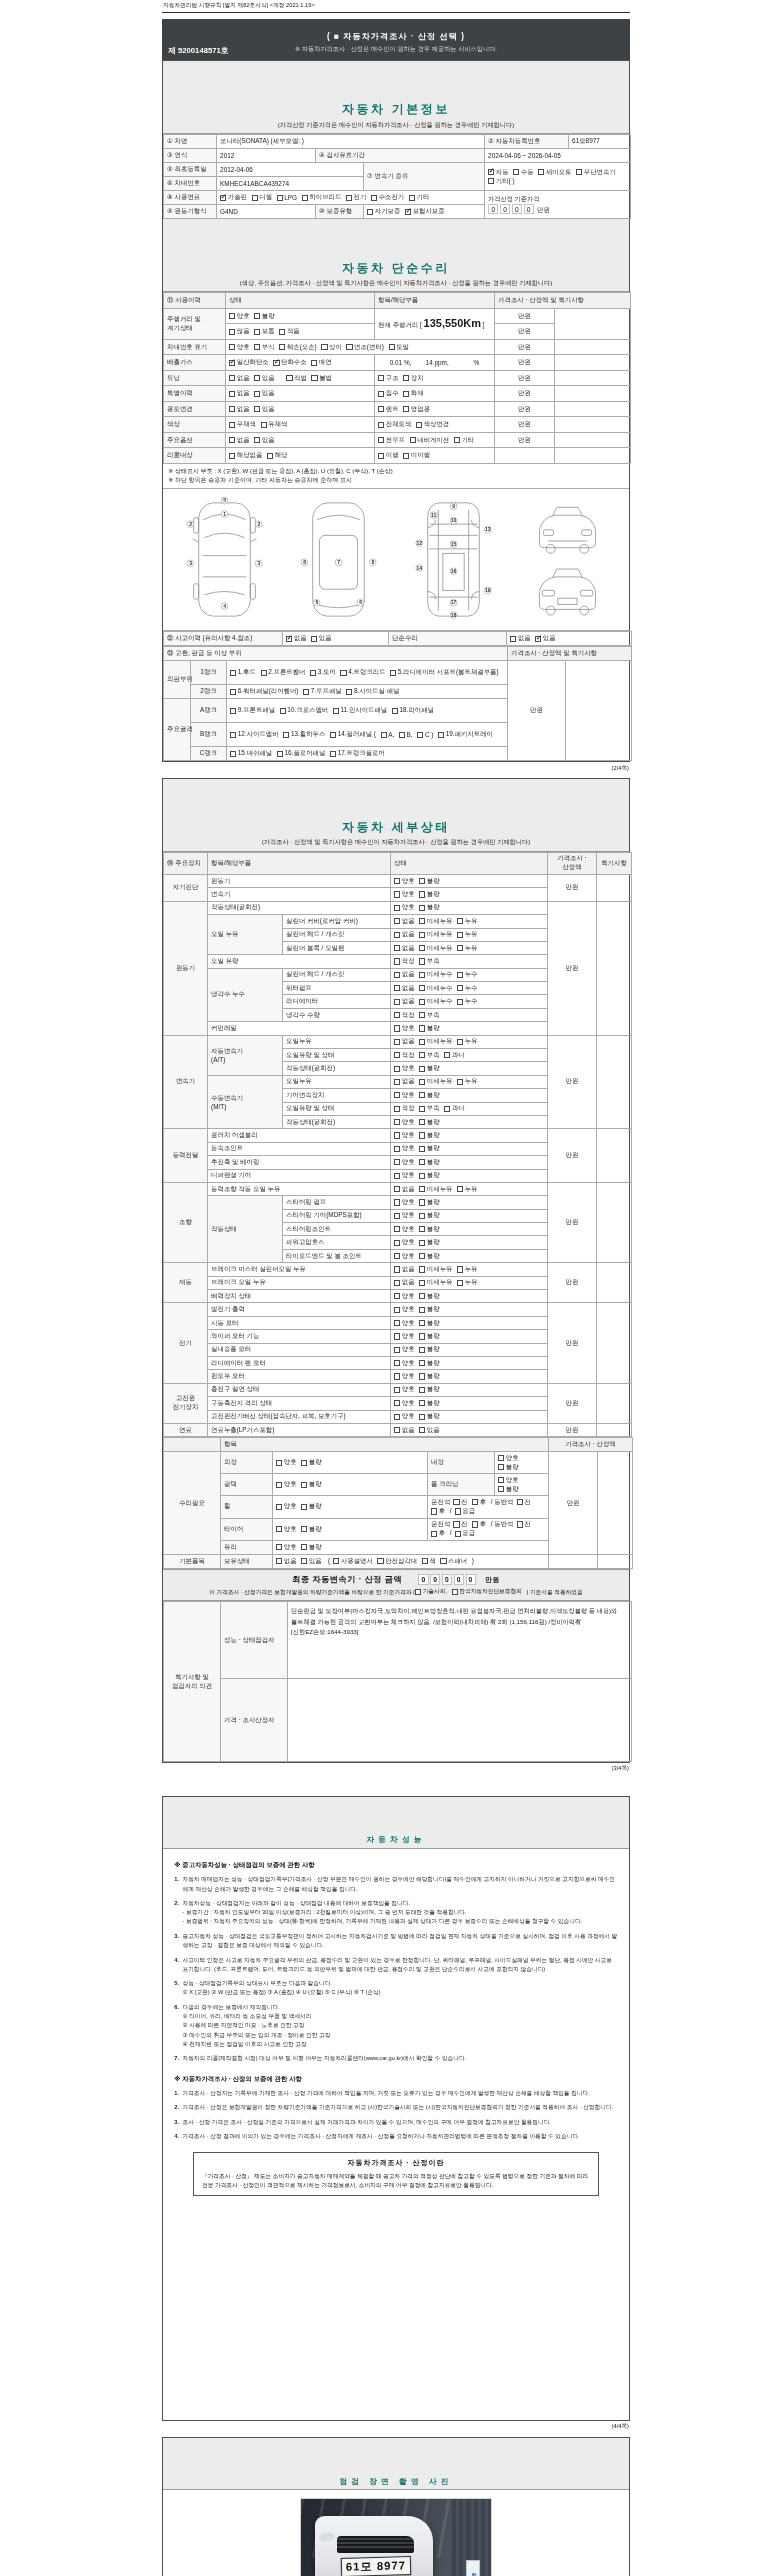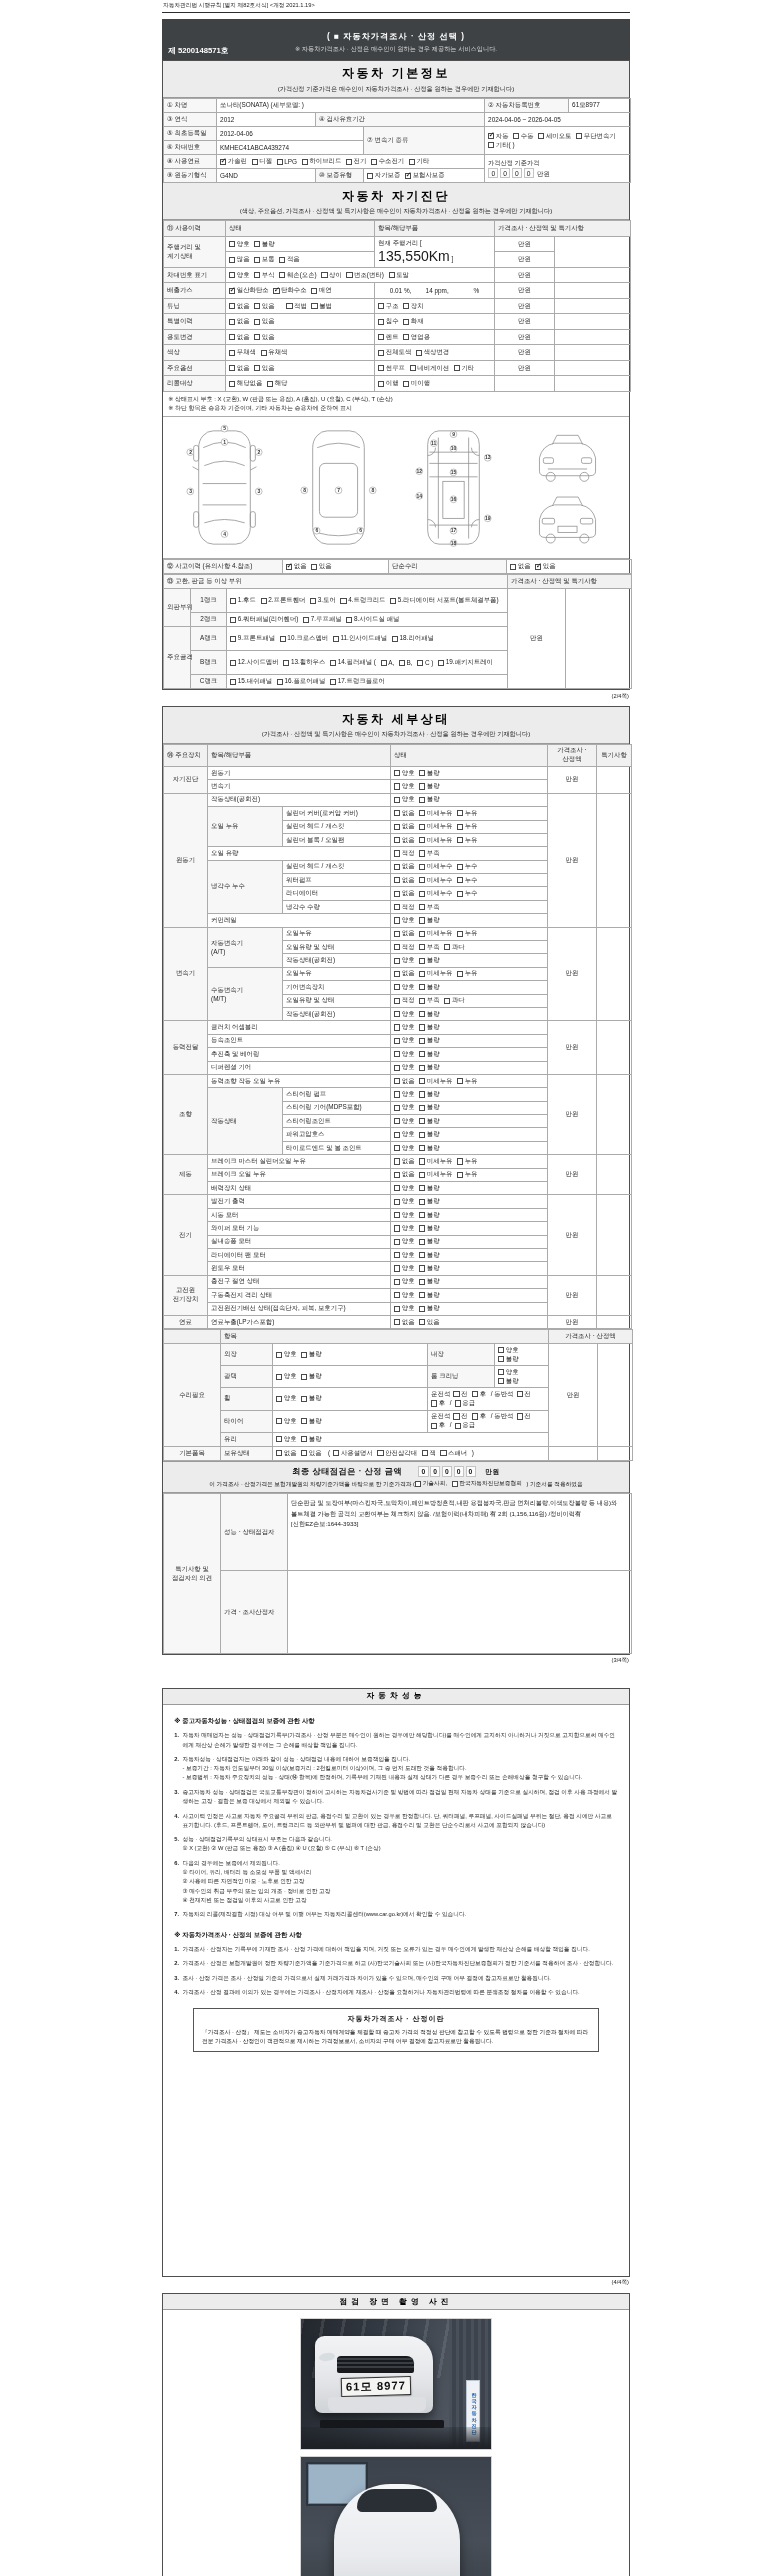--- a/index.html
+++ b/index.html
@@ -10,21 +10,21 @@
   .toprule { border-top:1px solid #2c2c2c; }
 
   .tband { background:#3e4245; color:#fff; position:relative; padding:8.2px 0 6.2px; text-align:center; margin-top:6.2px; }
   .tband h1 { font-size:15.5px; letter-spacing:2.6px; font-weight:bold; }
   .tband .sub { font-size:8.2px; font-weight:bold; margin-top:3.6px; letter-spacing:1px; }
   .tband .note { font-size:6.2px; color:#d9d9d9; margin-top:3.1px; }
   .tband .docno { position:absolute; left:6.2px; bottom:4.1px; font-size:7.7px; font-weight:bold; }
 
   .box { border:1px solid #4f4f4f; background:#fff; }
   .shead { background:#ececec; text-align:center; padding:4.6px 2.1px 3.6px; border-bottom:0.5px solid #9a9a9a; }
-  .shead h2 { font-size:12px; letter-spacing:2.6px; font-weight:bold; color:#000000; }
+  .shead h2 { font-size:12px; letter-spacing:2.6px; font-weight:bold; color:#0f766e;margin-top:36px; }
   .shead p { font-size:6.2px; margin-top:2.1px; color:#222; }
   .shead.small { padding:2.6px 2.1px; }
   .shead.small h2 { font-size:7.7px; letter-spacing:4.1px; }
 
   table { border-collapse:collapse; width:100%; table-layout:fixed; }
   td { border:0.5px solid #ababab; font-size:6.4px; padding:1.5px 3.1px; height:14px; vertical-align:middle; text-align:left; color:#1a1a1a; word-break:keep-all; }
   .lbl { background:#f7f7f7; }
   .ctr { text-align:center; }
   .hdr { background:#f1f1f1; }
   .item { white-space:pre-wrap; }
@@ -33,21 +33,21 @@
   .detail td { height:13.4px; }
 
   .cb { display:inline-flex; align-items:center; margin-right:4.6px; vertical-align:middle; }
   .bx { width:6.2px; height:6.2px; border:1px solid #4a4a4a; display:inline-block; position:relative; background:#fff; flex:none; }
   .bx.on::after { content:"\2713"; position:absolute; left:-0.5px; top:-3.6px; font-size:7.7px; font-weight:bold; color:#111; }
   .cb em { font-style:normal; font-size:6.4px; margin-left:1.5px; white-space:nowrap; }
   .pt { font-size:6.4px; margin-right:3.1px; }
 
   .dg { display:inline-block; width:10.3px; height:10.8px; line-height:10.8px; border:0.5px solid #c4c4c4; background:#fcfcfc; text-align:center; font-size:6.7px; margin-right:1.5px; }
 
-  .odo-val { font-size:14px; font-weight:normal; }
+  .odo-val { font-size:11px; font-weight:bold; }
 
   .pgmark { text-align:right; font-size:5.7px; padding:2.1px 1px 1px; color:#222; }
 
   .diagrams { display:flex; justify-content:space-around; align-items:center; padding:6.2px 4.1px; border-bottom:0.5px solid #ababab; }
   .diagrams svg { stroke:#8f8f8f; fill:none; stroke-width:1.4; }
   .diagrams text { fill:#333; stroke:none; font-size:9px; font-weight:bold; }
   .diagrams circle.badge { fill:#fff; stroke:#8f8f8f; stroke-width:1; }
 
   .legend { padding:3.1px 5.2px; border-bottom:0.5px solid #ababab; }
   .legend p { font-size:6px; line-height:1.5; color:#222; }
@@ -180,21 +180,21 @@
                 <em>자가보증</em>
               </span><span class="cb">
                 <i class="bx on"></i>
                 <em>보험사보증</em>
               </span></td>
       </tr>
     </tbody>
       </table>
 
     <div class="shead">
-      <h2>자동차 자기진단</h2>
+      <h2>자동차 단순수리</h2>
       <p>(색상, 주요옵션, 가격조사 · 산정액 및 특기사항은 매수인이 자동차가격조사 · 산정을 원하는 경우에만 기재합니다)</p>
     </div>
 
     <table class="comp">
       <colgroup>
           <col style="width:62px">
           <col style="width:149px">
           <col style="width:120px">
           <col style="width:60px">
           <col style="width:76px">
@@ -1306,21 +1306,21 @@
                 </span></span><span class="pt">)</span>
         </td>
         <td></td>
         <td></td>
       </tr>
     </tbody>
       </table>
 
     <div class="finalband">
       <div class="row1">
-        <span>최종 상태점검은 · 산정 금액</span>
+        <span>최종 자동변속기 · 산정 금액</span>
         <span class="digits"><span class="dg">0</span><span class="dg">0</span><span class="dg">0</span><span class="dg">0</span><span class="dg">0</span></span>
         <span style="font-size:6.7px">만원</span>
       </div>
       <div class="row2">
         <span>이 가격조사 · 산정가격은 보험개발원의 차량기준가액을 바탕으로 한 기준가격과 (</span><span><span class="cb">
               <i class="bx"></i>
               <em>기술사회,</em>
             </span><span class="cb">
               <i class="bx"></i>
               <em>한국자동차진단보증협회</em>

